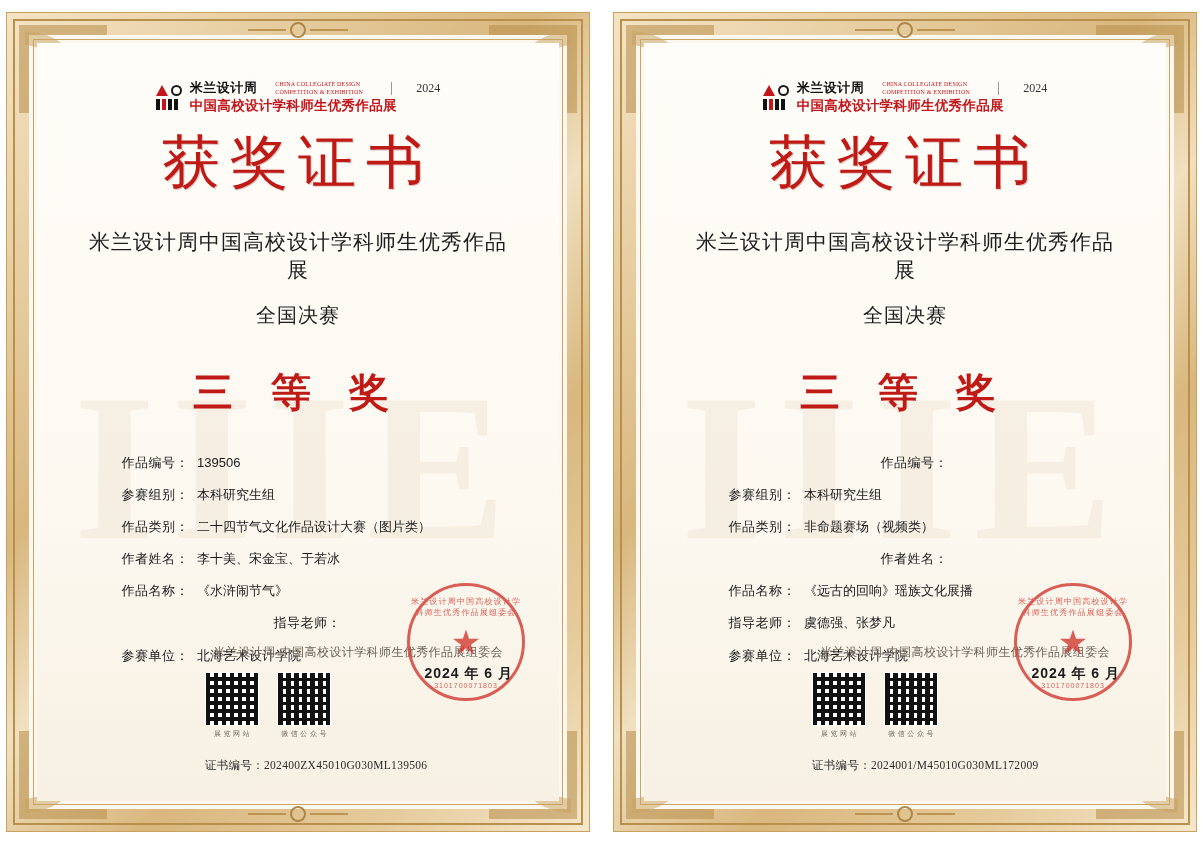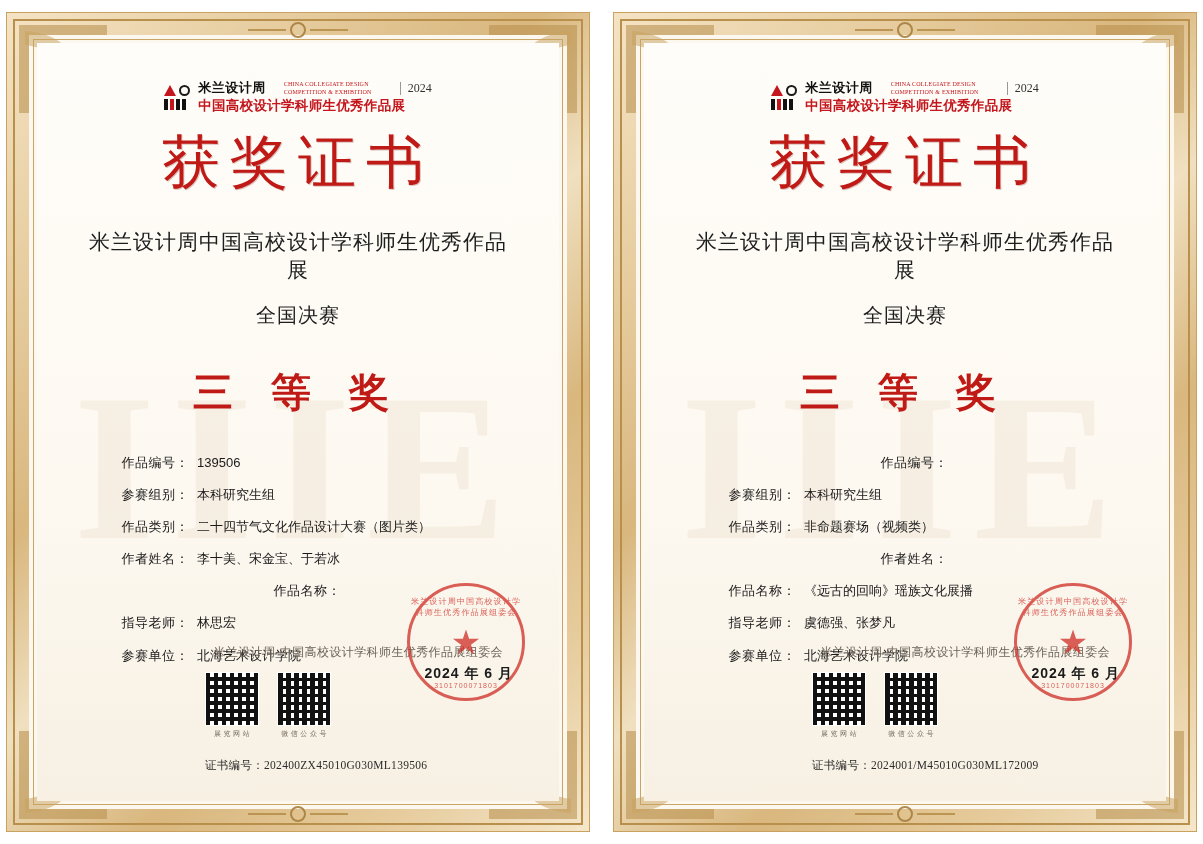--- a/index.html
+++ b/index.html
@@ -182,21 +182,21 @@
     font-size: 6px;
     color: #c4161c;
     letter-spacing: .2px;
     line-height: 1.25;
     max-width: 96px;
   }
   .logo-year {
     font-size: 12px;
     color: #333;
     border-left: 1px solid #999;
-    padding-left: 7px;
+    padding-left: 24px;
     margin-left: 2px;
   }
   .logo-cn-2 {
     font-size: 13.5px;
     font-weight: bold;
     color: #c4161c;
     letter-spacing: .3px;
     margin-top: 2px;
   }
 
@@ -436,24 +436,24 @@
           <div class="field">
             <span class="k">作品类别：</span>
             <span class="v">二十四节气文化作品设计大赛（图片类）</span>
           </div>
           <div class="field">
             <span class="k">作者姓名：</span>
             <span class="v">李十美、宋金宝、于若冰</span>
           </div>
           <div class="field">
             <span class="k">作品名称：</span>
+            <span class="v">《水浒闹节气》</span>
           </div>
           <div class="field">
             <span class="k">指导老师：</span>
-            <span class="v">林思宏</span>
           </div>
           <div class="field">
             <span class="k">参赛单位：</span>
             <span class="v">北海艺术设计学院</span>
           </div>
         </div>
       </div>
 
       <div class="footer">
         <div class="org-line">米兰设计周-中国高校设计学科师生优秀作品展组委会</div>

